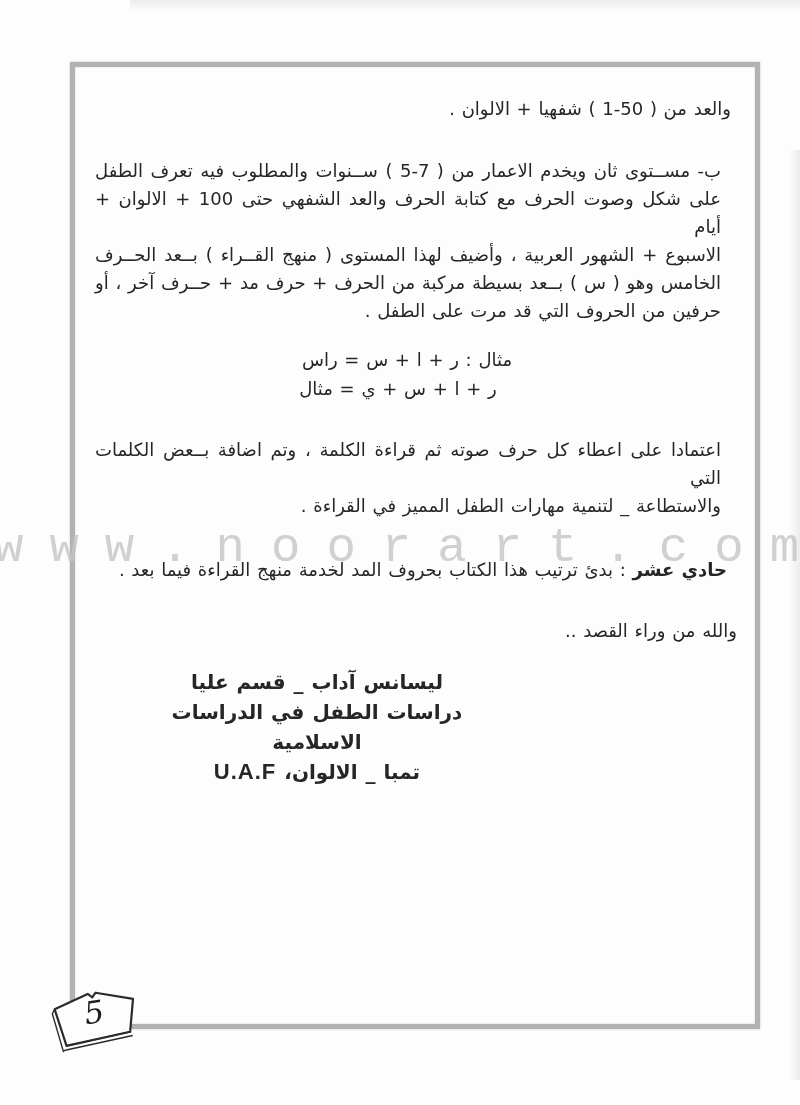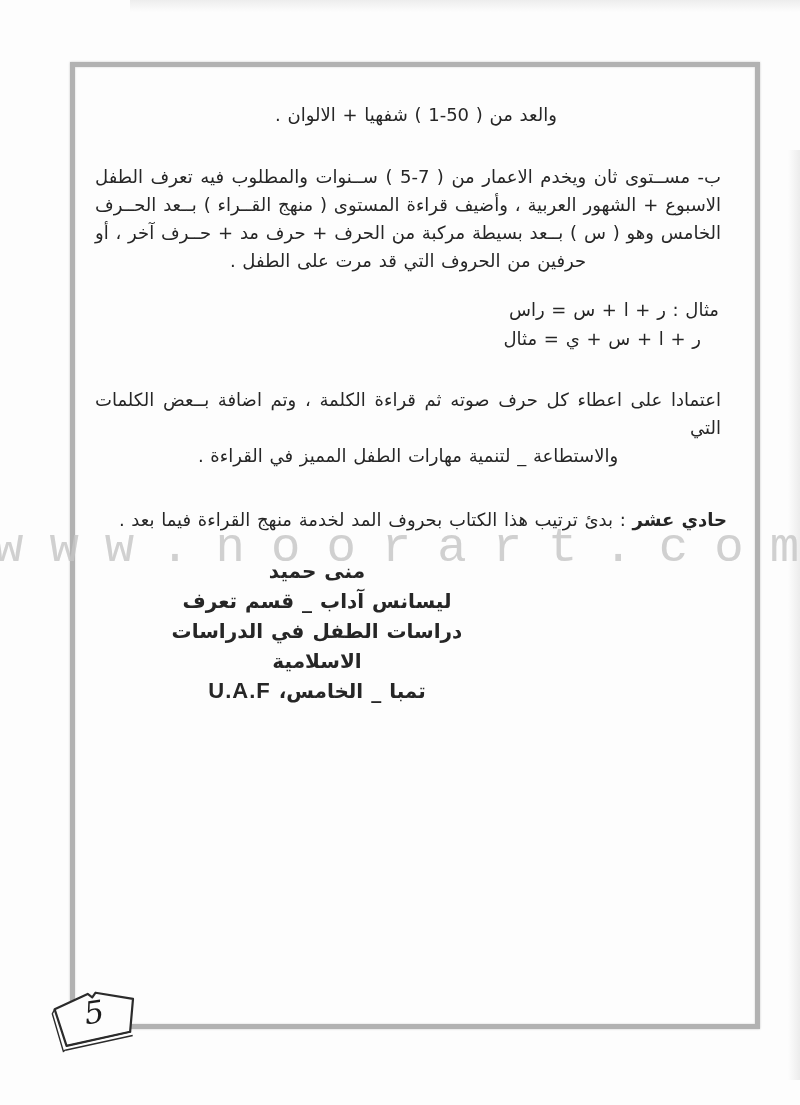--- a/index.html
+++ b/index.html
@@ -27,25 +27,25 @@
     font-family:"Liberation Mono","DejaVu Sans Mono",monospace;
     font-size:49px;letter-spacing:26px;white-space:nowrap;
     color:#c5c5c5;opacity:.8;z-index:2;direction:ltr;
   }
   
   .content{
     position:absolute;left:95px;top:88px;width:642px;z-index:3;
     direction:rtl;text-align:right;
     font-size:18px;line-height:28px;word-spacing:1px;
   }
-  .p1{margin:12px;line-height:30px;text-align:center;}
+  .p1{margin:6px;line-height:30px;}
   .para{margin:33px 16px 0 0;}
   .jline{text-align:justify;text-align-last:justify;}
-  .lastline{text-align:center;}
-  .example{margin:20px 18px 0 0;line-height:29px;}
+  .lastline{text-align:right;}
+  .example{margin:20px 18px 0 0;line-height:29px;text-align:center;}
   .example .ex2{padding-right:18px;}
   .item11{margin:36px 0 0 0;padding-right:10px;}
   .item11 strong{font-weight:bold;}
   .closing{margin:33px 0 0 0;}
   .signature{
     margin:22px 255px 0 0;width:330px;text-align:center;
     font-weight:bold;font-size:20px;line-height:30px;
   }
   .signature .latin{
     font-family:"Liberation Sans",sans-serif;font-weight:bold;
@@ -69,43 +69,44 @@
 <div class="frame"></div>
 
 <div class="watermark">www.noorart.com</div>
 
 <div class="content">
 
   <p class="p1">والعد من ( 50-1 ) شفهيا + الالوان .</p>
 
   <div class="para">
     <div class="jline">ب- مســتوى ثان ويخدم الاعمار من ( 7-5 ) ســنوات والمطلوب فيه تعرف الطفل</div>
-    <div class="jline">الاسبوع + الشهور العربية ، وأضيف قراءة المستوى ( منهج القــراء ) بــعد الحــرف</div>
+    <div class="jline">على شكل وصوت الحرف مع كتابة الحرف والعد الشفهي حتى 100 + الالوان + أيام</div>
+    <div class="jline">الاسبوع + الشهور العربية ، وأضيف لهذا المستوى ( منهج القــراء ) بــعد الحــرف</div>
     <div class="jline">الخامس وهو ( س ) بــعد بسيطة مركبة من الحرف + حرف مد + حــرف آخر ، أو</div>
     <div class="lastline">حرفين من الحروف التي قد مرت على الطفل .</div>
   </div>
 
   <div class="example">
     <div>مثال : ر + ا + س = راس</div>
     <div class="ex2">ر + ا + س + ي = مثال</div>
   </div>
 
   <div class="para">
     <div class="jline">اعتمادا على اعطاء كل حرف صوته ثم قراءة الكلمة ، وتم اضافة بــعض الكلمات التي</div>
     <div class="lastline">والاستطاعة _ لتنمية مهارات الطفل المميز في القراءة .</div>
   </div>
 
   <p class="item11"><strong>حادي عشر</strong><span> : بدئ ترتيب هذا الكتاب بحروف المد لخدمة منهج القراءة فيما بعد .</span></p>
 
+  <p class="closing">والله من وراء القصد ..</p>
 
   <div class="signature">
-    <div>منى حميد</div>
-    <div>ليسانس آداب _ قسم تعرف</div>
+    <div>ليسانس آداب _ قسم عليا</div>
     <div>دراسات الطفل في الدراسات الاسلامية</div>
-    <div><span>تمبا _ الخامس،</span> <span class="latin">U.A.F</span></div>
+    <div><span>تمبا _ الالوان،</span> <span class="latin">U.A.F</span></div>
   </div>
 
 </div>
 
 <div class="pagenum">
   <svg width="96" height="74" viewBox="0 0 96 74">
     <g transform="rotate(-9 48 37)">
       <path d="M9 19 L44 9 L48 13 L52 9 L88 21 L80 53 L15 57 Z" fill="#fdfdfd" stroke="#2b2b2b" stroke-width="2.2" stroke-linejoin="round"></path>
       <path d="M15 57 L81 53" fill="none" stroke="#2b2b2b" stroke-width="1.4"></path>
       <path d="M13 61 L82 57" fill="none" stroke="#2b2b2b" stroke-width="1.6"></path>

